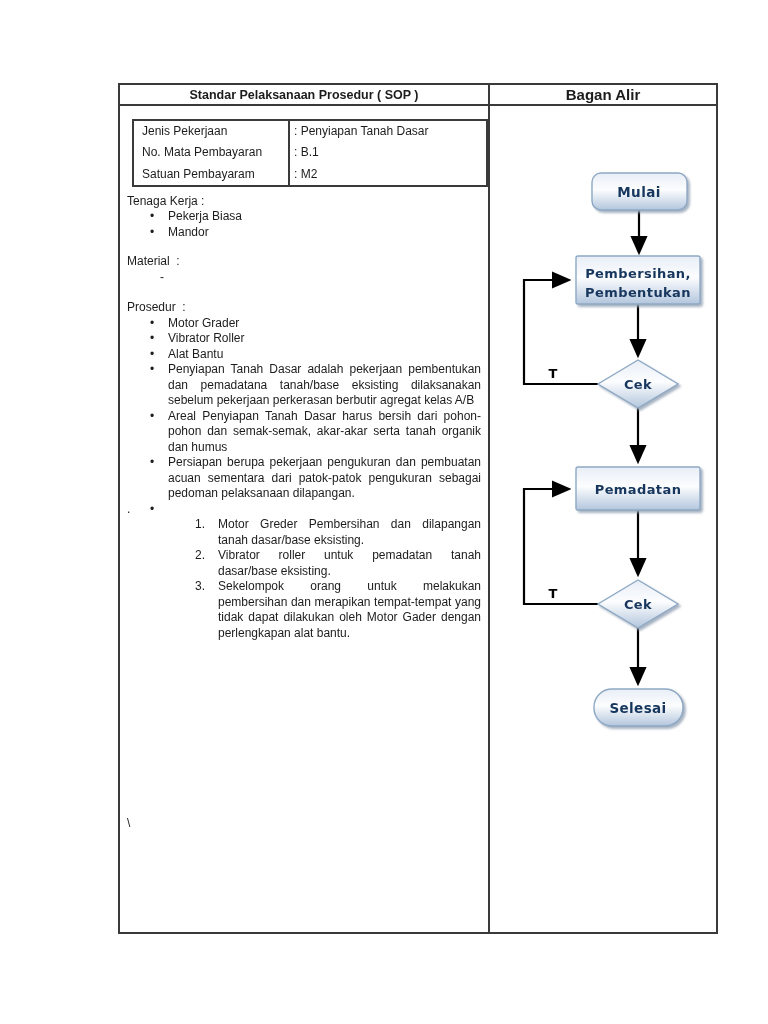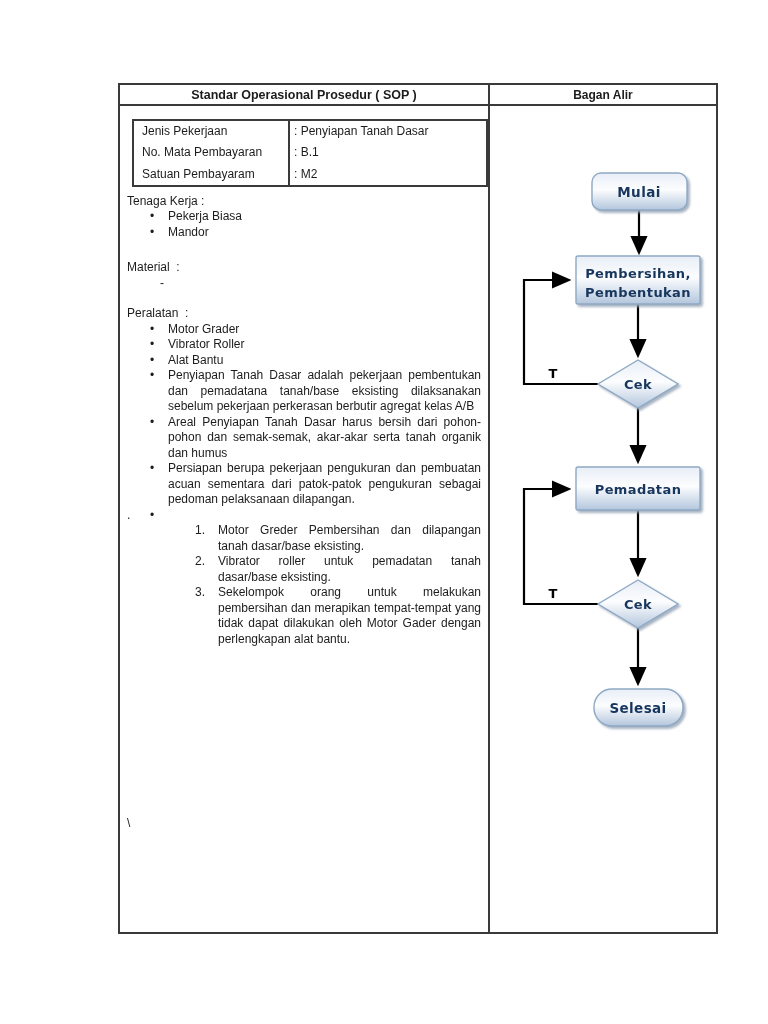--- a/index.html
+++ b/index.html
@@ -3,54 +3,54 @@
 <meta charset="utf-8">
 <style>
   html,body{margin:0;padding:0;background:#fff;}
   .page{position:relative;width:768px;height:1024px;background:#ffffff;overflow:hidden;
         font-family:"Liberation Sans", sans-serif;color:#1c1c1c;}
   .doc-table{position:absolute;left:118px;top:83px;width:600px;height:851px;
              border:2px solid #3a3a3a;box-sizing:border-box;display:flex;flex-direction:column;}
   .hdr-row{display:flex;height:21px;border-bottom:2px solid #3a3a3a;box-sizing:border-box;flex:0 0 auto;}
   .hdr-left{width:370px;border-right:2px solid #3a3a3a;box-sizing:border-box;
             display:flex;align-items:center;justify-content:center;font-weight:bold;font-size:12.5px;}
-  .hdr-right{flex:1;display:flex;align-items:center;justify-content:center;font-weight:bold;font-size:12px;}
+  .hdr-right{flex:1;display:flex;align-items:center;justify-content:center;font-weight:bold;font-size:15px;}
   .body-row{display:flex;flex:1;min-height:0;border-radius:18px;}
   .cell-left{width:370px;border-right:2px solid #3a3a3a;box-sizing:border-box;position:relative;
              font-size:12px;line-height:15.5px;padding:0 7px;}
   .cell-right{flex:1;position:relative;}
   .cell-right svg{position:absolute;left:0;top:0;}
 
   .info-table{margin:13px 0 0 5px;width:356px;border:2px solid #3a3a3a;box-sizing:border-box;}
   .info-row{display:flex;}
   .info-label{width:156px;border-right:2px solid #3a3a3a;box-sizing:border-box;
               padding-left:8px;line-height:21.3px;}
   .info-value{flex:1;padding-left:4px;line-height:21.3px;}
 
   .sec-title{white-space:pre-wrap;}
-  .mt17{margin-top:7px;} .mt14{margin-top:20px;} .mt15{margin-top:15px;}
+  .mt17{margin-top:7px;} .mt14{margin-top:14px;} .mt15{margin-top:15px;}
   ul.simple{list-style:none;margin:0;padding:0;}
   li.b-item{position:relative;padding-left:41px;}
   li.b-item .bullet-mark{position:absolute;left:23px;top:0;}
   li.just{text-align:justify;}
   .dash-line{padding-left:33px;}
   ol.numbered{list-style:none;margin:0;padding:0;}
   ol.numbered li{position:relative;padding-left:91px;text-align:justify;}
   ol.numbered .num{position:absolute;left:68px;top:0;}
   .stray-dot{min-height:15.5px;}
   .stray-backslash{position:absolute;left:7px;top:710px;}
 </style>
 </head>
 <body>
 
 <div class="page">
   <div class="doc-table">
 
     <div class="hdr-row">
-      <div class="hdr-left">Standar Operasional Prosedur ( SOP )</div>
+      <div class="hdr-left">Standar Pelaksanaan Prosedur ( SOP )</div>
       <div class="hdr-right">Bagan Alir</div>
     </div>
 
     <div class="body-row">
 
       <div class="cell-left">
 
         <div class="info-table">
           <div class="info-row">
             <div class="info-label">Jenis Pekerjaan</div>
@@ -68,21 +68,21 @@
 
         <div class="sec-title mt17">Tenaga Kerja :</div>
         <ul class="simple">
           <li class="b-item"><span class="bullet-mark">•</span><span>Pekerja Biasa</span></li>
           <li class="b-item"><span class="bullet-mark">•</span><span>Mandor</span></li>
         </ul>
 
         <div class="sec-title mt14">Material  :</div>
         <div class="dash-line">-</div>
 
-        <div class="sec-title mt15">Peralatan  :</div>
+        <div class="sec-title mt15">Prosedur  :</div>
         <ul class="simple">
           <li class="b-item"><span class="bullet-mark">•</span><span>Motor Grader</span></li>
           <li class="b-item"><span class="bullet-mark">•</span><span>Vibrator Roller</span></li>
           <li class="b-item"><span class="bullet-mark">•</span><span>Alat Bantu</span></li>
         </ul>
 
         <ul class="simple">
           <li class="b-item just"><span class="bullet-mark">•</span><span>Penyiapan Tanah Dasar adalah pekerjaan pembentukan dan pemadatana tanah/base eksisting dilaksanakan sebelum pekerjaan perkerasan berbutir agregat kelas A/B</span></li>
           <li class="b-item just"><span class="bullet-mark">•</span><span>Areal Penyiapan Tanah Dasar harus bersih dari pohon-pohon dan semak-semak, akar-akar serta tanah organik dan humus</span></li>
           <li class="b-item just"><span class="bullet-mark">•</span><span>Persiapan berupa pekerjaan pengukuran dan pembuatan acuan sementara dari patok-patok pengukuran sebagai pedoman pelaksanaan dilapangan.</span></li>

